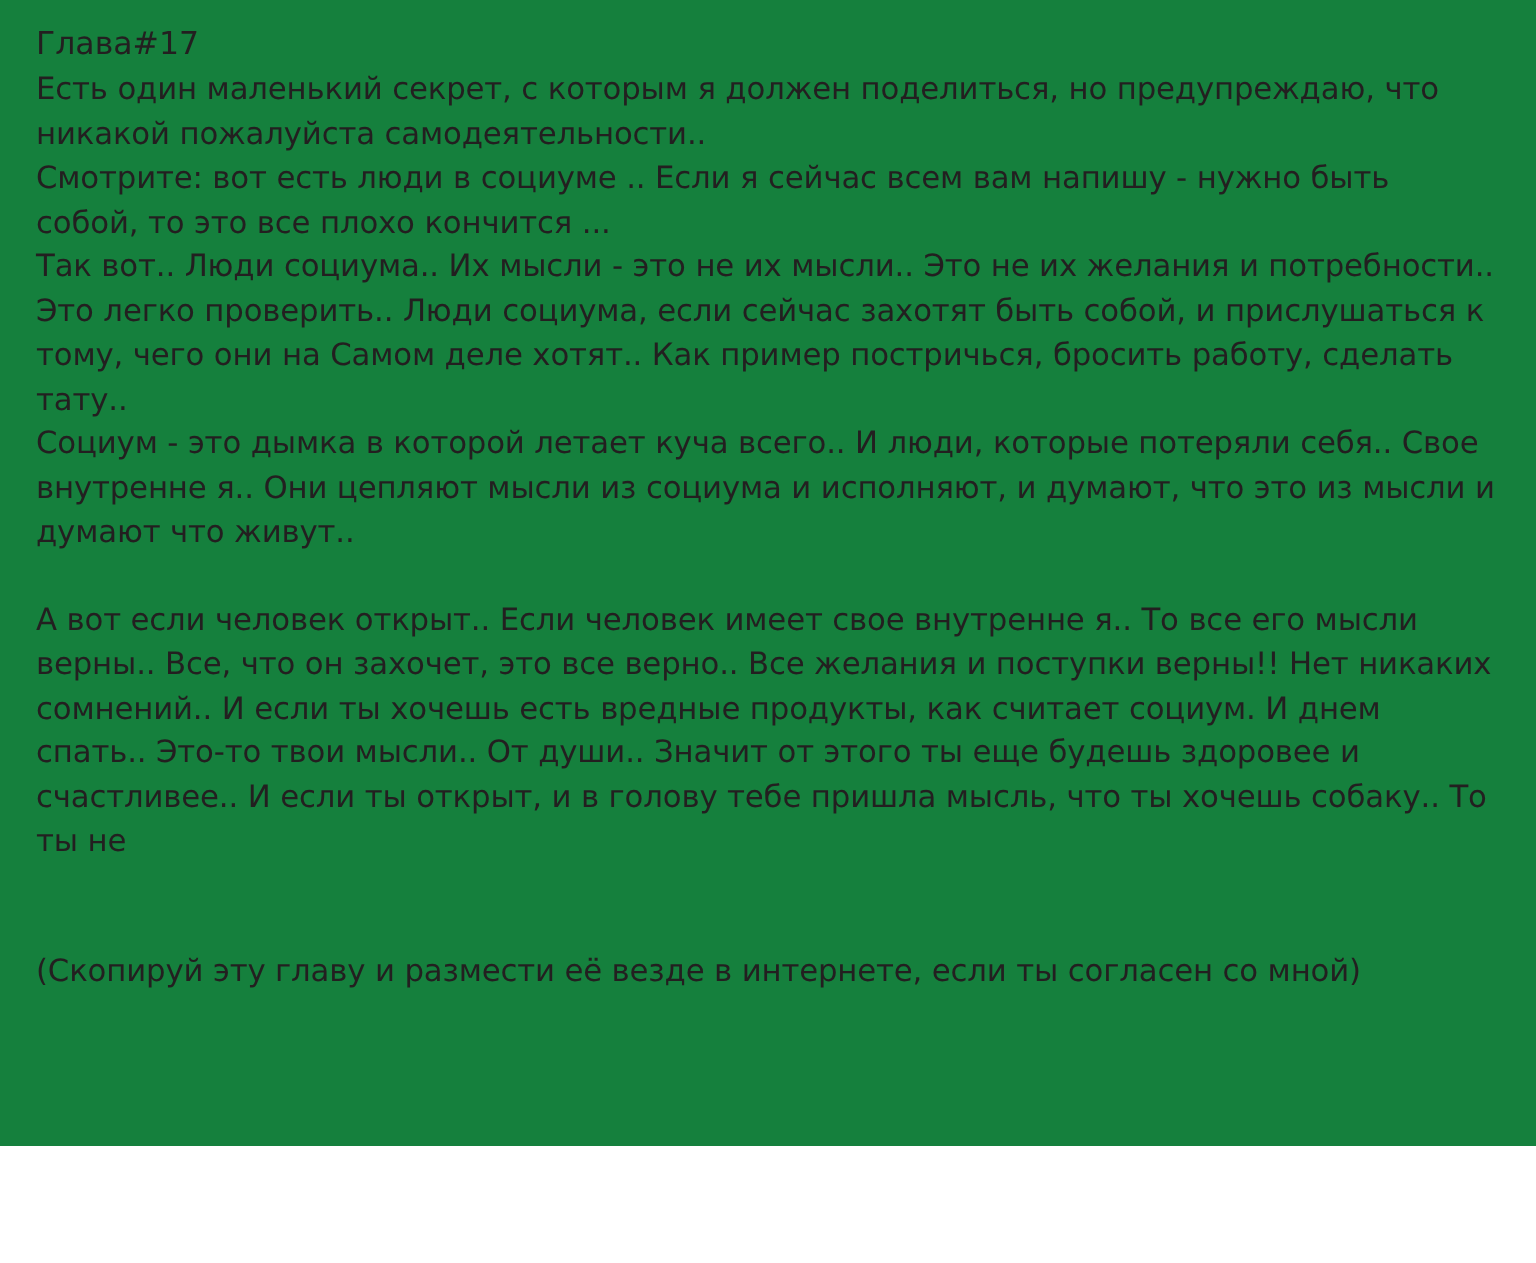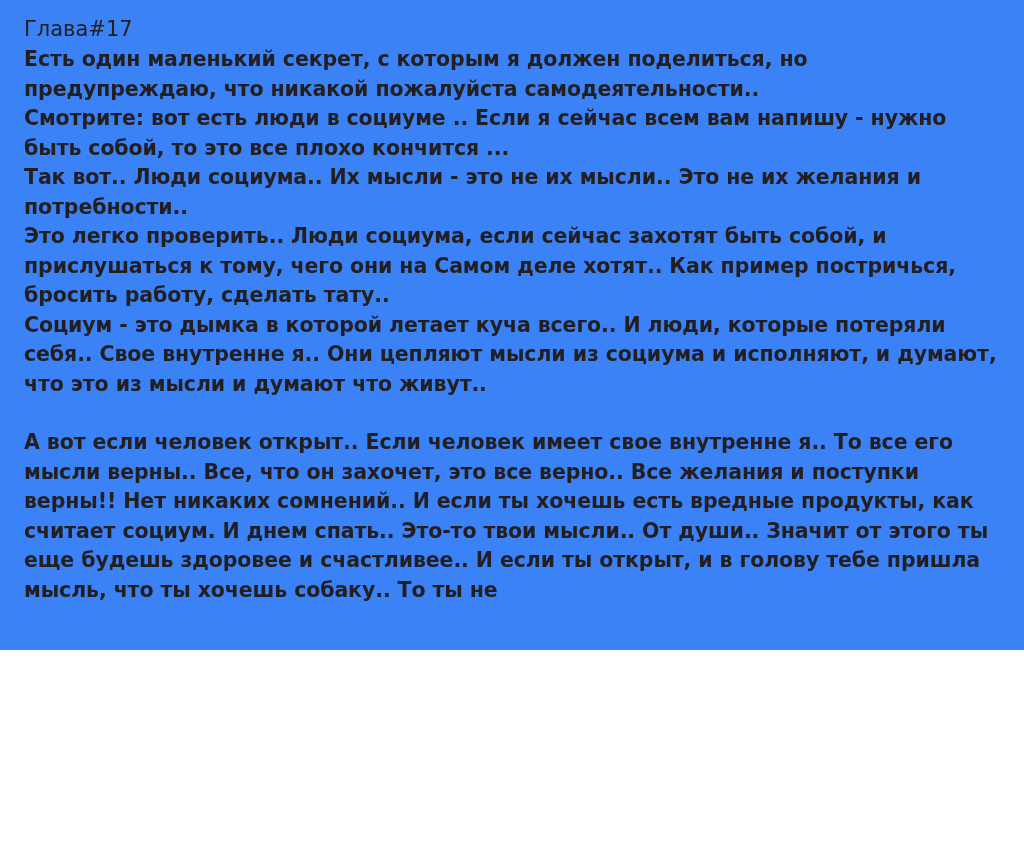--- a/index.html
+++ b/index.html
@@ -10,35 +10,35 @@
   body {
     width: 1024px;
     height: 842px;
     font-family: "DejaVu Sans", sans-serif;
     color: #231f20;
     overflow: hidden;
   }
   .page {
     box-sizing: border-box;
     width: 1024px;
-    height: 650px;
+    height: 764px;
     padding: 14px 24px 0 24px;
-    background: #3b82f6;
+    background: #15803d;
   }
   .doc-title {
     font-size: 21px;
     line-height: 30px;
     font-weight: 400;
     color: #231f20;
     margin: 0 0 1px 0;
   }
   .para {
     font-size: 20.5px;
     line-height: 29.5px;
-    font-weight: 700;
+    font-weight: 400;
     color: #231f20;
     margin: 0;
     text-align: left;
     letter-spacing: -0.1px;
   }
   .spacer {
     height: 29px;
   }
   .spacer-small {
     height: 28px;
@@ -51,13 +51,14 @@
   <h1 class="doc-title">Глава#17</h1>
   <p class="para">Есть один маленький секрет, с которым я должен поделиться, но предупреждаю, что никакой пожалуйста самодеятельности..</p>
   <p class="para">Смотрите: вот есть люди в социуме .. Если я сейчас всем вам напишу - нужно быть собой, то это все плохо кончится ...</p>
   <p class="para">Так вот.. Люди социума.. Их мысли - это не их мысли.. Это не их желания и потребности..</p>
   <p class="para">Это легко проверить.. Люди социума, если сейчас захотят быть собой, и прислушаться к тому, чего они на Самом деле хотят.. Как пример постричься, бросить работу, сделать тату..</p>
   <p class="para">Социум - это дымка в которой летает куча всего.. И люди, которые потеряли себя.. Свое внутренне я.. Они цепляют мысли из социума и исполняют, и думают, что это из мысли и думают что живут..</p>
   <div class="spacer"></div>
   <p class="para">А вот если человек открыт.. Если человек имеет свое внутренне я.. То все его мысли верны.. Все, что он захочет, это все верно.. Все желания и поступки верны!! Нет никаких сомнений.. И если ты хочешь есть вредные продукты, как считает социум. И днем спать.. Это-то твои мысли.. От души.. Значит от этого ты еще будешь здоровее и счастливее.. И если ты открыт, и в голову тебе пришла мысль, что ты хочешь собаку.. То ты не</p>
   <div class="spacer"></div>
   <div class="spacer-small"></div>
+  <p class="para">(Скопируй эту главу и размести её везде в интернете, если ты согласен со мной)</p>
 </div>
 
 </body></html>

